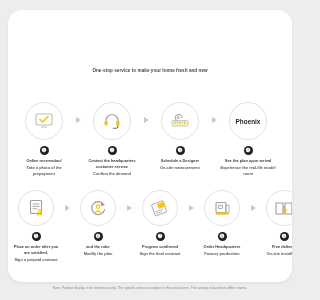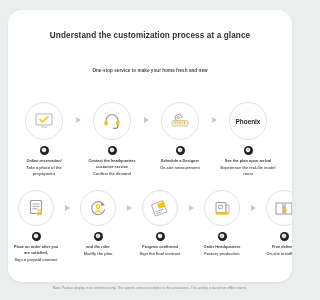--- a/index.html
+++ b/index.html
@@ -64,21 +64,20 @@
     position:absolute;left:0;top:286px;width:300px;text-align:center;
     font-size:3.4px;color:#8b8b8b;
   }
   svg{display:block;}
 </style>
 </head>
 <body>
 
 <div id="card">
 
-  <div id="title">Understand the customization process at a glance</div>
   <div id="subtitle">One-stop service to make your home fresh and new</div>
 
   <div class="row" id="row1">
 
     <div class="step">
       <div class="circle">
         <span>
           <svg width="20" height="18" viewBox="0 0 20 18">
             <rect x="2" y="2" width="16" height="11" rx="1.5" fill="none" stroke="#b9b9b9" stroke-width="1.1"></rect>
             <path d="M6 7.5 L8.6 10 L14 4.6" fill="none" stroke="#f5c518" stroke-width="1.7" stroke-linecap="round" stroke-linejoin="round"></path>

